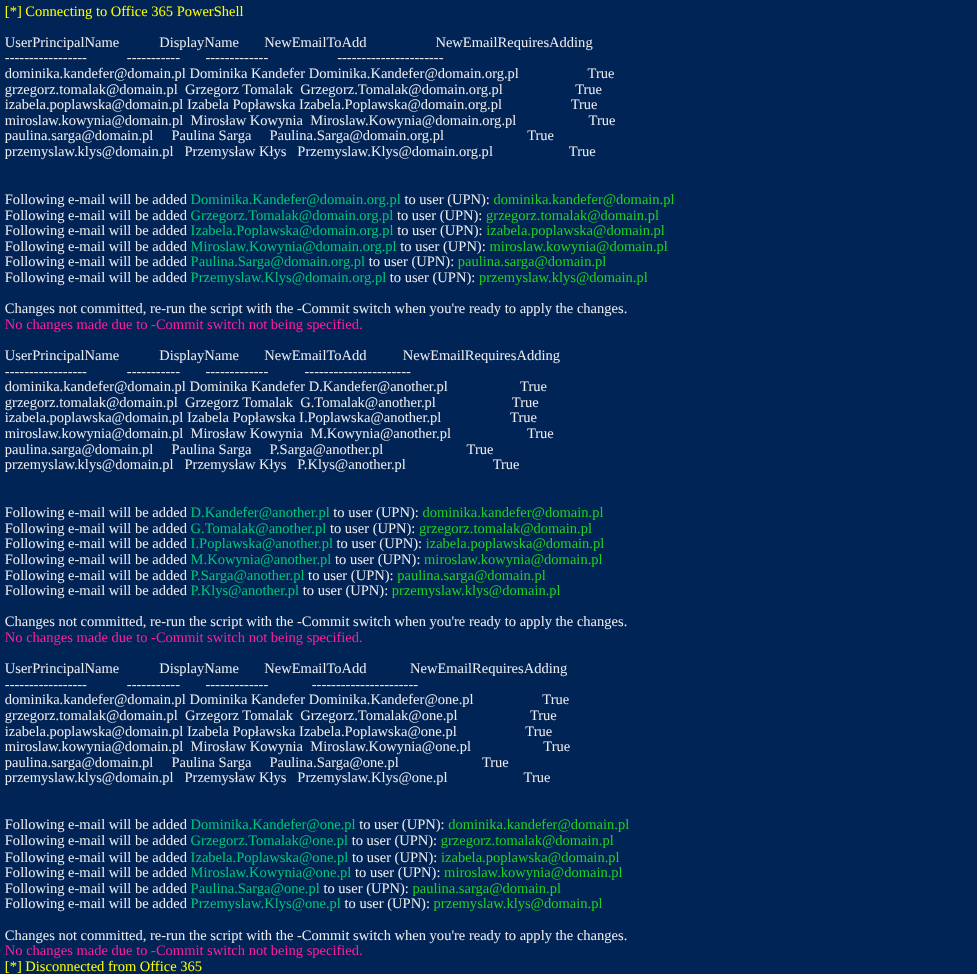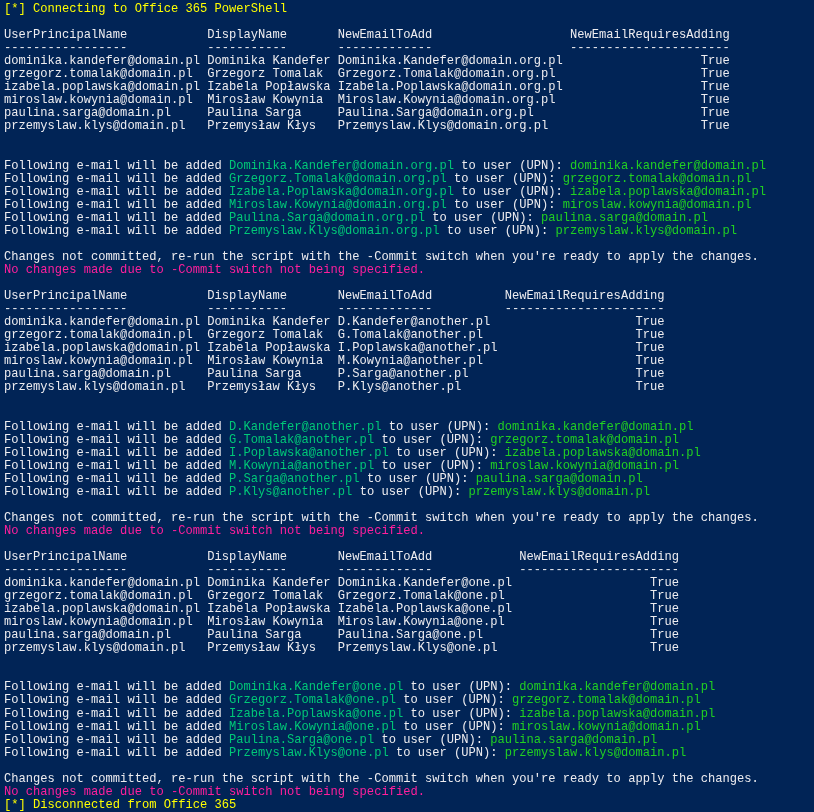--- a/index.html
+++ b/index.html
@@ -10,21 +10,21 @@
   body {
     width: 814px;
     height: 812px;
     overflow: hidden;
   }
   .console {
     box-sizing: border-box;
     width: 814px;
     height: 812px;
     padding: 3px 0 0 4px;
-    font-family: Liberation Mono, monospace;
+    font-family: Liberation Serif, serif;
     font-size: 12.1px;
     font-weight: normal;
     color: #eeedf0;
     white-space: pre;
     overflow: hidden;
   }
   .line {
     height: 13.05px;
     line-height: 13.05px;
     white-space: pre;

